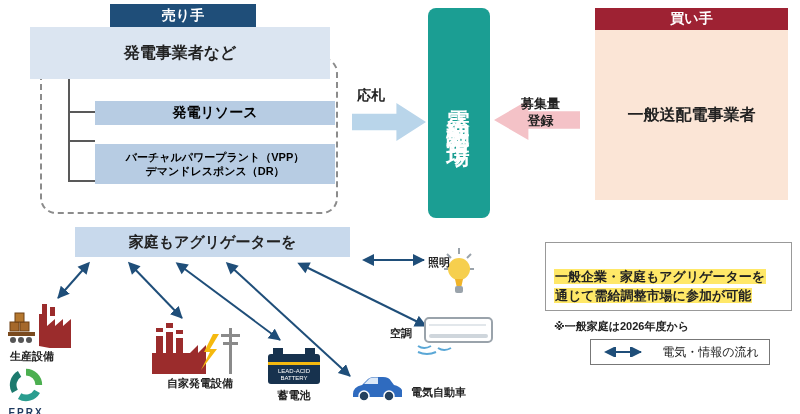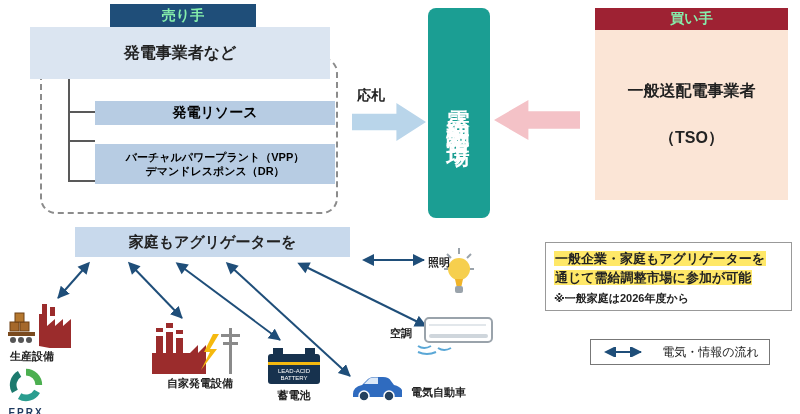--- a/index.html
+++ b/index.html
@@ -1,40 +1,40 @@
 <!DOCTYPE html>
 <html><head>
 <meta charset="utf-8">
 <style>
   *{box-sizing:border-box;margin:0;padding:0}
   body{font-family:"Liberation Sans","DejaVu Sans",sans-serif;background:#fff}
   .canvas{position:relative;width:800px;height:414px;background:#fff;overflow:hidden}
   .abs{position:absolute}
   .flex-c{display:flex;align-items:center;justify-content:center}
-  .hdr{color:#86efac;font-weight:bold;font-size:14px}
+  .hdr{color:#ffffff;font-weight:bold;font-size:14px}
   .seller-header{left:110px;top:4px;width:146px;height:23px;background:#1f4e79;z-index:3}
   .buyer-header{left:595px;top:8px;width:193px;height:22px;background:#9e2233;z-index:3}
   .producer-box{left:30px;top:27px;width:300px;height:52px;background:#dbe5f1;font-size:16px;font-weight:bold;color:#222;z-index:2}
   .dashed-box{left:40px;top:57px;width:298px;height:157px;border:2px dashed #8c8c8c;border-radius:16px;z-index:1}
   .bracket{background:#595959;z-index:1}
   .res-box{left:95px;width:240px;background:#b7cce3;font-weight:bold;color:#000000;z-index:2}
   .r1{top:101px;height:24px;font-size:14px}
   .r2{top:130px;height:24px;font-size:14px}
   .r3{top:144px;height:40px;font-size:11px;line-height:14px;flex-direction:column;text-align:center}
   .agg-box{left:75px;top:227px;width:275px;height:30px;background:#c8d9ec;font-size:15px;font-weight:bold;color:#222;z-index:2}
   .market-box{left:428px;top:8px;width:62px;height:210px;background:#1b9e93;border-radius:8px;z-index:2}
   .vtext{writing-mode:vertical-rl;text-orientation:upright;color:#fff;font-weight:bold;font-size:23px;letter-spacing:7px}
   .bid-label{left:357px;top:87px;font-size:14px;font-weight:bold;color:#222;z-index:3}
   .bid-arrow{left:352px;top:103px;width:74px;height:38px;background:#b9d5ea;clip-path:polygon(0 28%,60% 28%,60% 0,100% 50%,60% 100%,60% 72%,0 72%);z-index:2}
   .recruit-arrow{left:494px;top:100px;width:86px;height:40px;background:#f4c2c7;clip-path:polygon(100% 28%,40% 28%,40% 0,0 50%,40% 100%,40% 72%,100% 72%);z-index:2}
   .recruit-label{left:521px;top:95px;font-size:13px;font-weight:bold;color:#222;line-height:17px;z-index:3;text-align:center}
   .tso-box{left:595px;top:30px;width:193px;height:170px;background:#fbe5d6;flex-direction:column;gap:26px;font-size:16px;font-weight:bold;color:#222;z-index:2}
-  .note-box{left:545px;top:242px;width:247px;height:69px;background:#fff;border:1px solid #999;padding:6px 8px;font-size:13px;font-weight:bold;color:#222;line-height:19px;z-index:2}
+  .note-box{left:545px;top:242px;width:247px;height:69px;background:#fff;border:1px solid #999;padding:24px 8px;font-size:13px;font-weight:bold;color:#222;line-height:19px;z-index:2}
   .hl{background:#ffe868;padding:0 1px}
-  .note-sub{font-size:11px;margin-top:2px}
+  .note-sub{font-size:11px;margin-top:12px}
   .legend-box{left:590px;top:339px;width:180px;height:26px;background:#fff;border:1px solid #777;gap:15px;font-size:12px;color:#222;z-index:2}
   .dev-label{font-size:11px;font-weight:bold;color:#222;z-index:3}
   .logo-wrap{left:4px;top:366px;width:44px;text-align:center;z-index:3}
   .logo-text{font-size:10px;font-weight:bold;color:#1e3a5f;letter-spacing:2px;margin-top:-1px}
   .flow-svg{left:0;top:0;z-index:1;pointer-events:none}
   .icon-svg{z-index:2}
 </style>
 </head>
 <body>
 
@@ -76,25 +76,28 @@
   <div class="abs agg-box flex-c">家庭もアグリゲーターを</div>
 
   <div class="abs bid-label">応札</div>
   <div class="abs bid-arrow"></div>
 
   <div class="abs market-box flex-c">
     <span class="vtext">需給調整市場</span>
   </div>
 
   <div class="abs recruit-arrow"></div>
+  <div class="abs recruit-label">
+    <div>募集量</div>
+    <div>登録</div>
+  </div>
 
   <div class="abs buyer-header flex-c hdr">買い手</div>
   <div class="abs tso-box flex-c">
     <div>一般送配電事業者</div>
-    <div>（TSO）</div>
   </div>
 
   <div class="abs note-box">
     <div><span class="hl">一般企業・家庭もアグリゲーターを</span></div>
     <div><span class="hl">通じて需給調整市場に参加が可能</span></div>
     <div class="note-sub">※一般家庭は2026年度から</div>
   </div>
 
   <div class="abs legend-box flex-c">
     <svg width="46" height="10">

